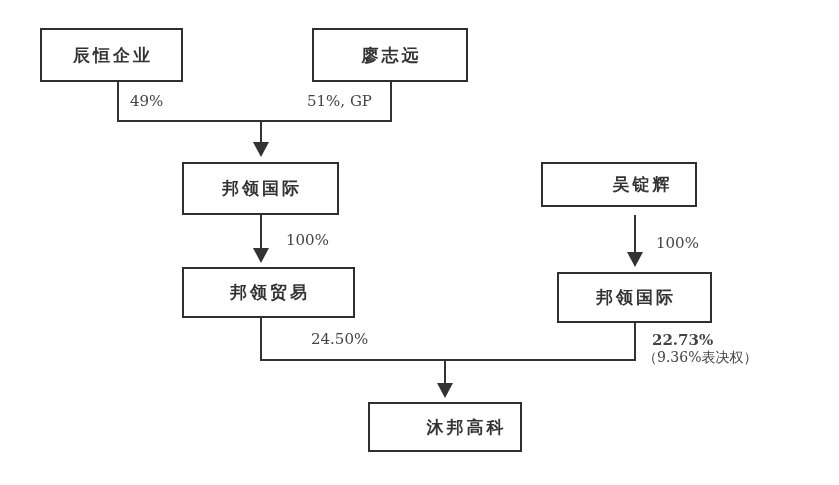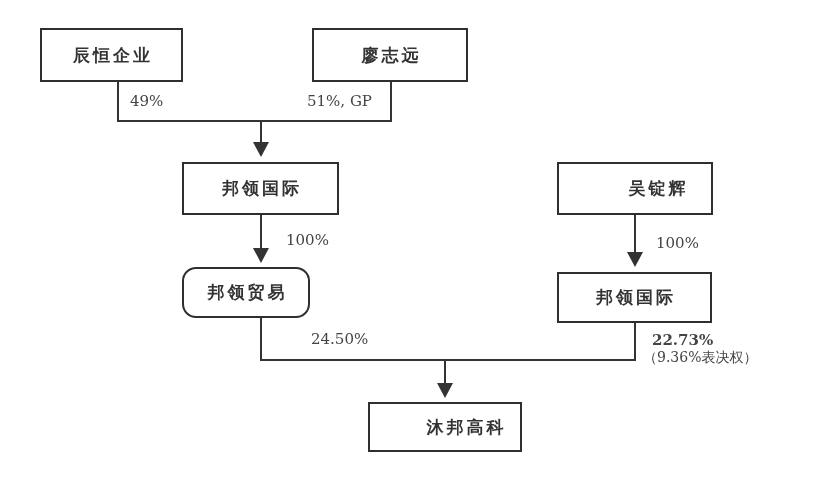--- a/index.html
+++ b/index.html
@@ -45,22 +45,22 @@
     position: absolute;
     font-family: "DejaVu Serif", serif;
     font-size: 15px;
     color: #444444;
     white-space: nowrap;
   }
   
   #node-chenheng  { left: 40px;  top: 28px;  width: 143px; height: 54px; }
   #node-liao      { left: 312px; top: 28px;  width: 156px; height: 54px; }
   #node-yuanqi    { left: 182px; top: 162px; width: 157px; height: 53px; }
-  #node-wu        { left: 557px; top: 162px; width: 156px; height: 53px; padding-left: 44px; }
-  #node-bltrade   { left: 182px; top: 267px; width: 128px; height: 51px; border-radius: 14px; }
+  #node-wu        { left: 541px; top: 162px; width: 156px; height: 45px; padding-left: 44px; }
+  #node-bltrade   { left: 182px; top: 267px; width: 173px; height: 51px; }
   #node-blintl    { left: 557px; top: 272px; width: 155px; height: 51px; }
   #node-mubang    { left: 368px; top: 402px; width: 154px; height: 50px; padding-left: 40px; }
   
   #seg-chenheng-down { left: 117px; top: 81px;  width: 2px;   height: 41px; }
   #seg-liao-down     { left: 390px; top: 81px;  width: 2px;   height: 41px; }
   #seg-top-horiz     { left: 117px; top: 120px; width: 275px; height: 2px; }
   #seg-arrow1-stem   { left: 260px; top: 121px; width: 2px;   height: 23px; }
   #head-arrow1       { left: 253px; top: 142px; }
   #seg-arrow2-stem   { left: 260px; top: 215px; width: 2px;   height: 34px; }
   #head-arrow2       { left: 253px; top: 248px; }

